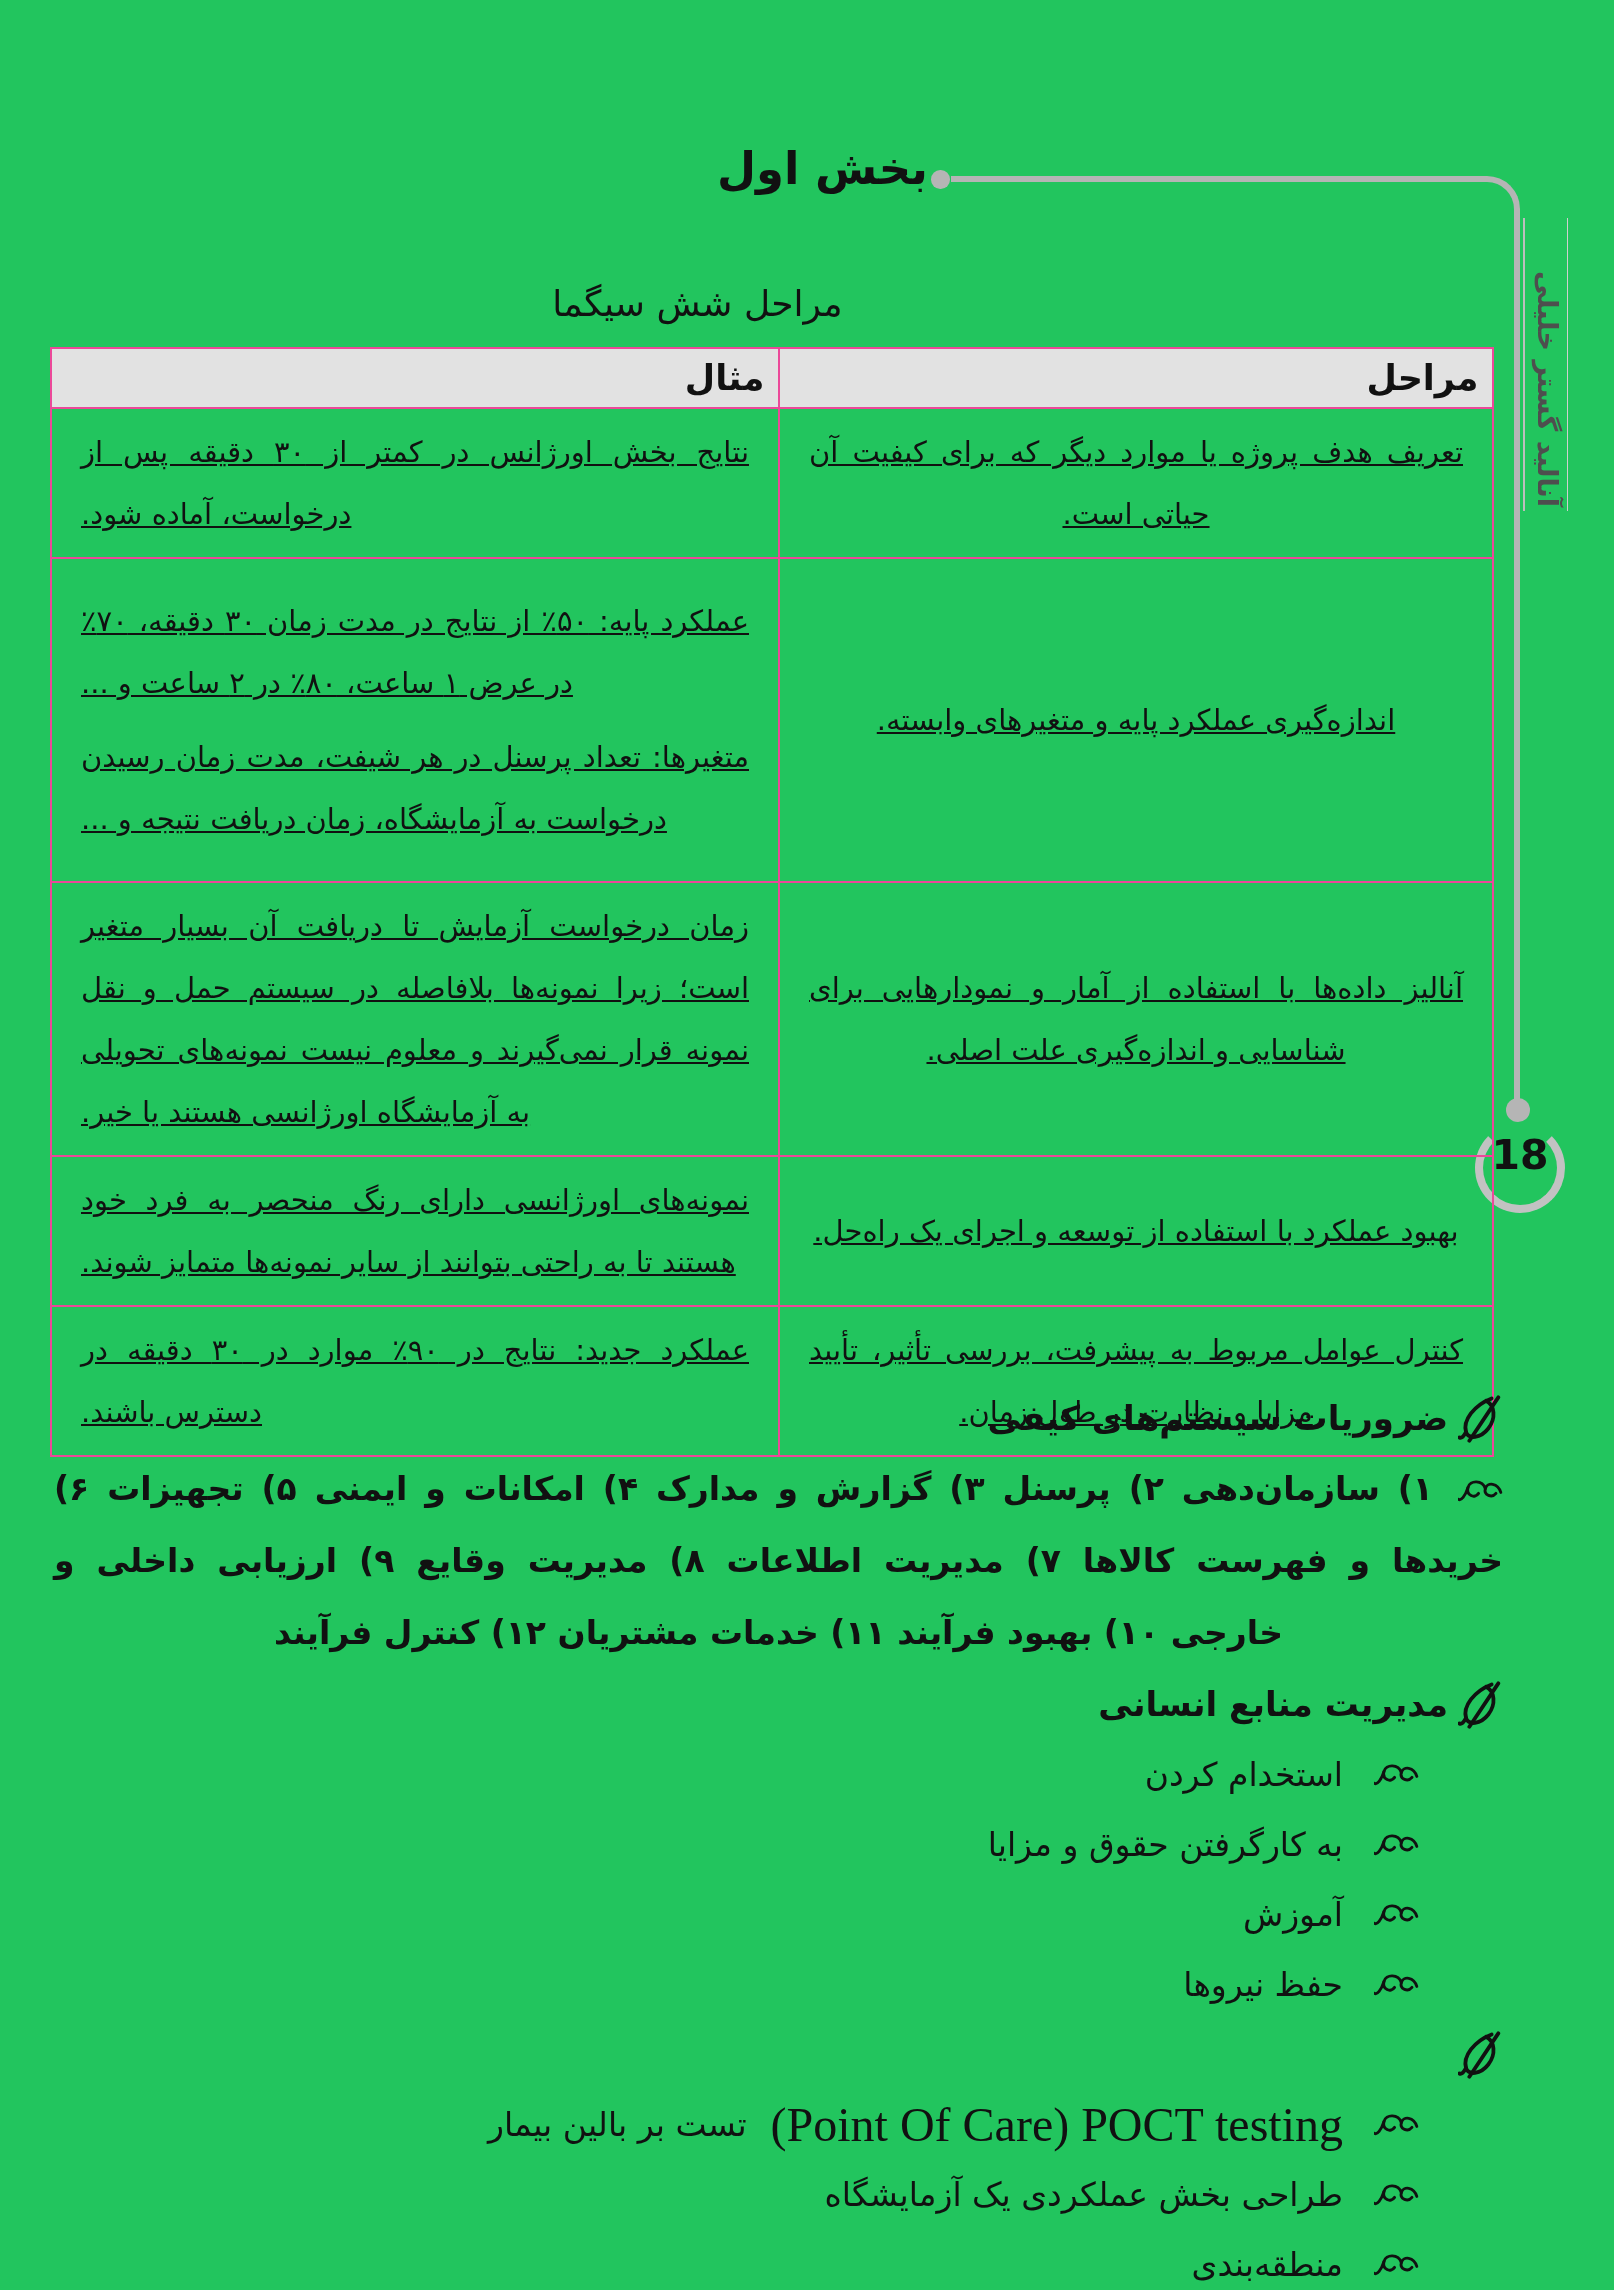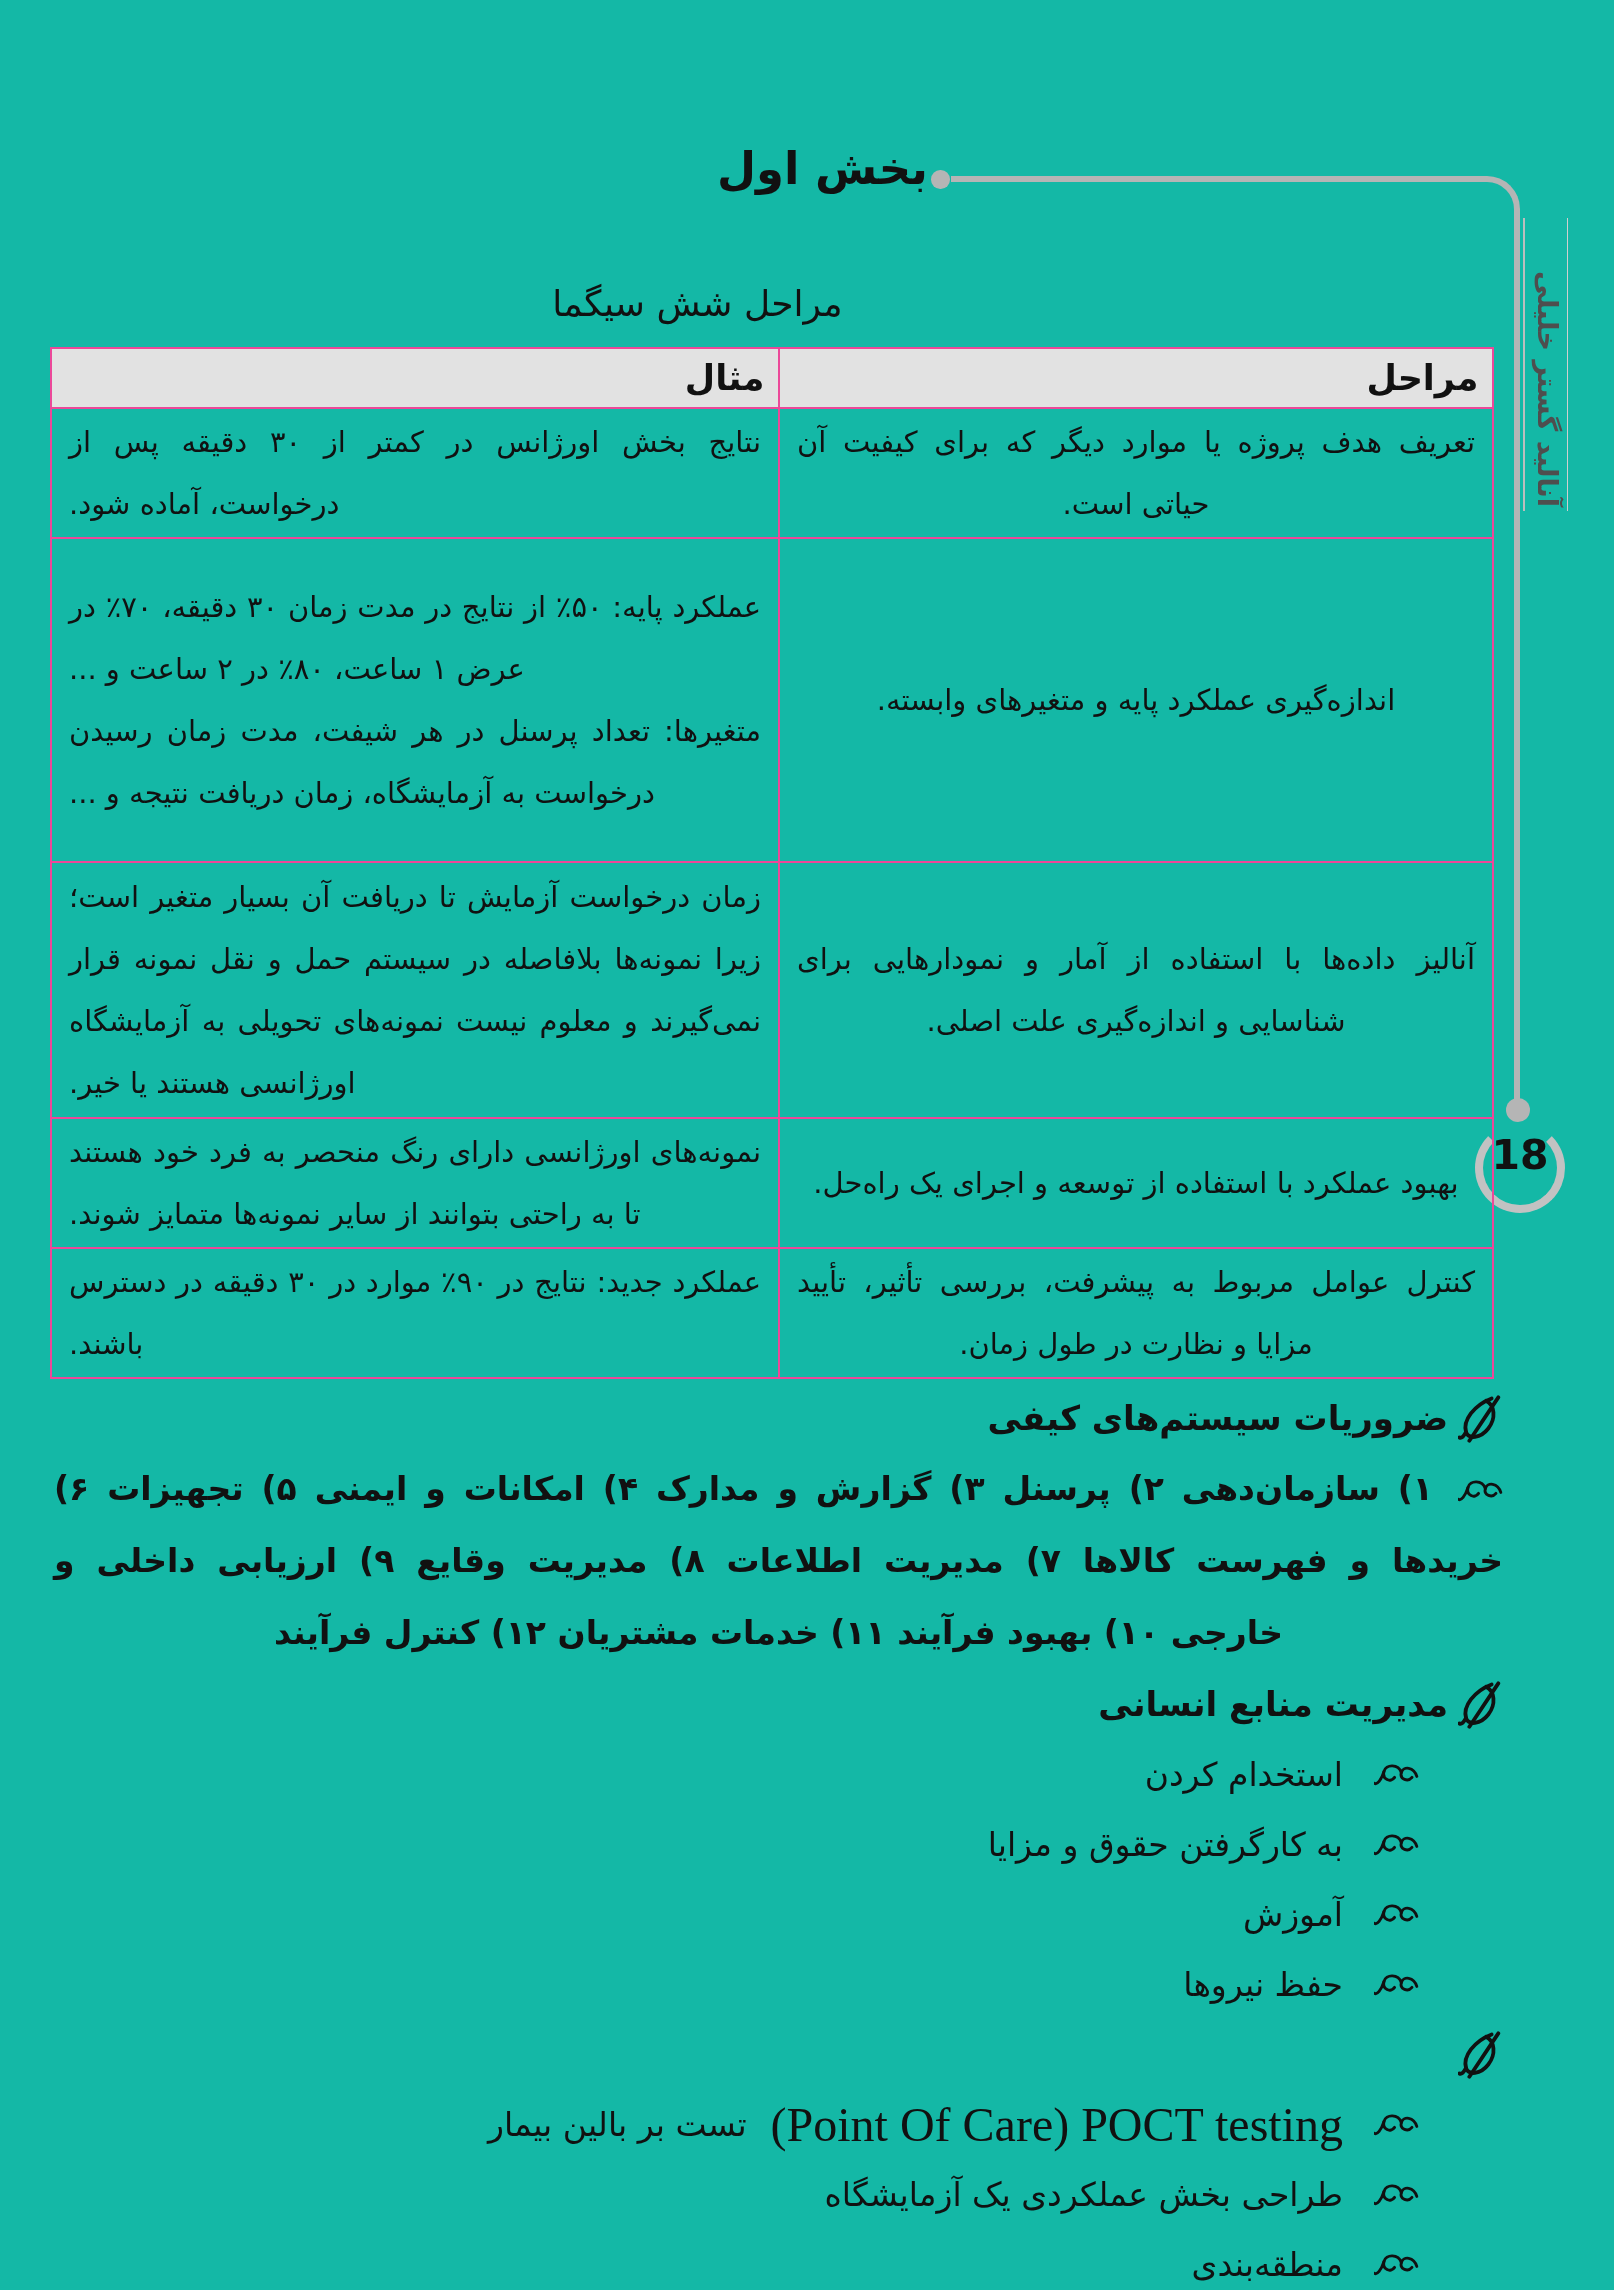--- a/index.html
+++ b/index.html
@@ -1,19 +1,19 @@
 <!DOCTYPE html>
 <html lang="fa"><head>
 <meta charset="utf-8">
 <style>
   * { margin:0; padding:0; box-sizing:border-box; }
   html,body { background:#888; }
   .page {
     position:relative; width:1614px; height:2291px; margin:0 auto;
-    background:#14b8a6; overflow:hidden;
+    background:#22c55e; overflow:hidden;
     font-family:"DejaVu Sans", sans-serif; color:#111;
     direction:rtl;
   }
   
   .section-header {
     position:absolute; top:142px; right:686px;
     font-size:45px; font-weight:bold; white-space:nowrap;
   }
   .frame-line {
     position:absolute; left:951px; top:176px; width:569px; height:933px;
@@ -61,21 +61,21 @@
   table.sigma th {
     background:#e2e2e2; font-size:35px; font-weight:bold;
     text-align:right; height:60px; padding-right:13.7px;
   }
   td.cell { line-height:62px; }
   td.col-stage  { width:715px; text-align:justify; text-align-last:center; }
   td.col-example{ width:729px; text-align:justify; text-align-last:left; }
   .r1 td, .r4 td, .r5 td { height:130px; }
   .r2 td { height:324px; }
   .r3 td { height:256px; }
-  td .cell-par { margin:0; }
+  td .cell-par { margin:12px;text-decoration:underline; }
   
   .lists {
     position:absolute; left:54px; top:1383px; width:1449px; direction:rtl;
     font-size:33px;
   }
   .ln { min-height:70px; display:flex; align-items:center; }
   .ln-heading { font-weight:bold; font-size:34px; }
   .ln-heading .txt { margin-right:10px; }
   .ln-par { display:block; line-height:72px; height:72px;
             text-align:justify; text-align-last:justify; font-weight:bold; }

